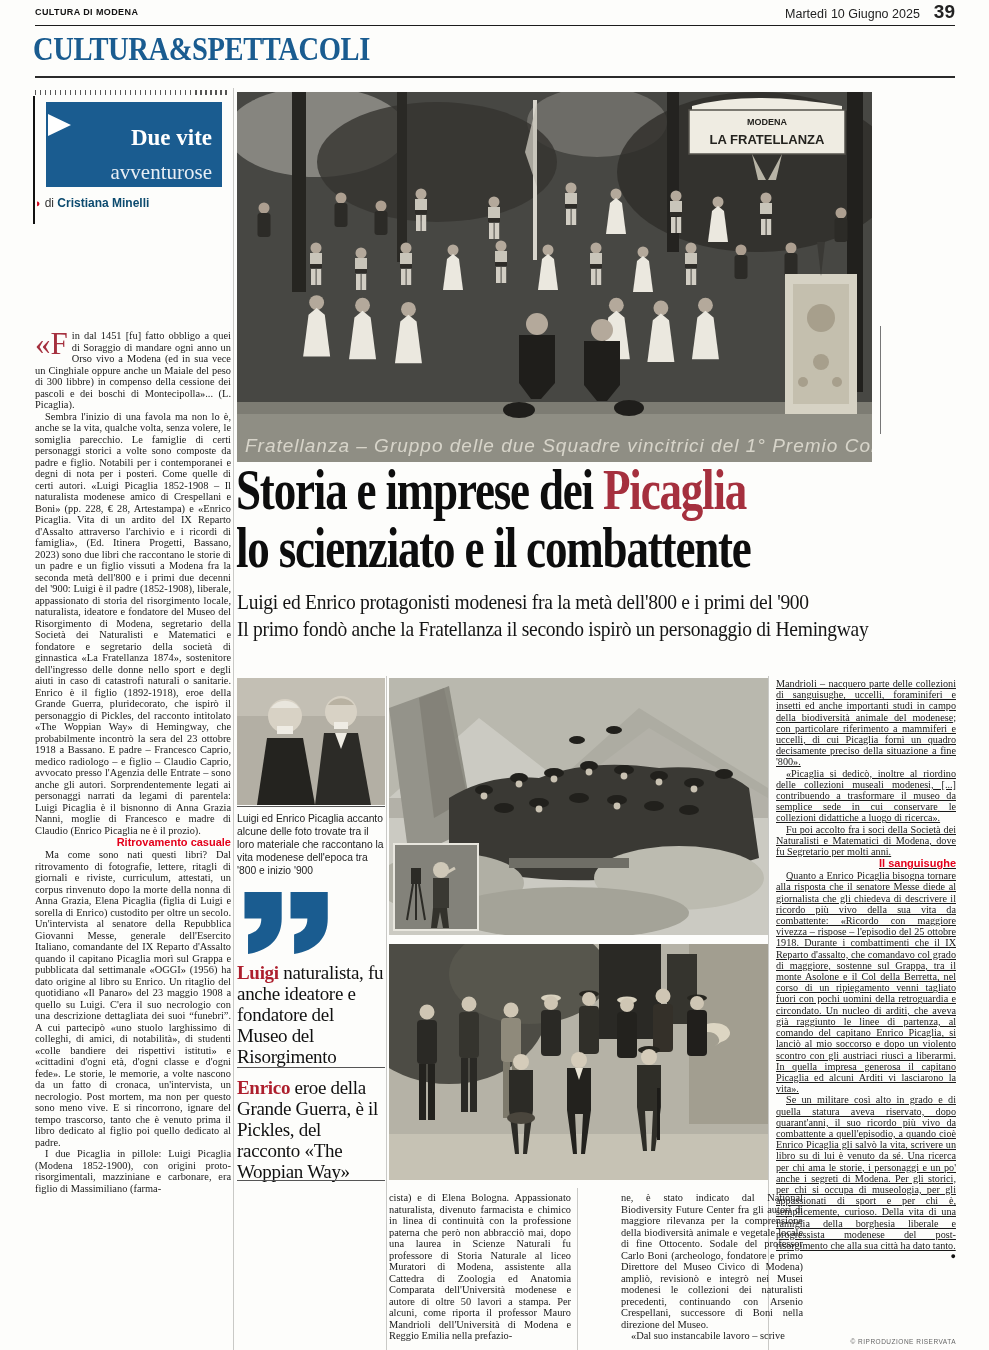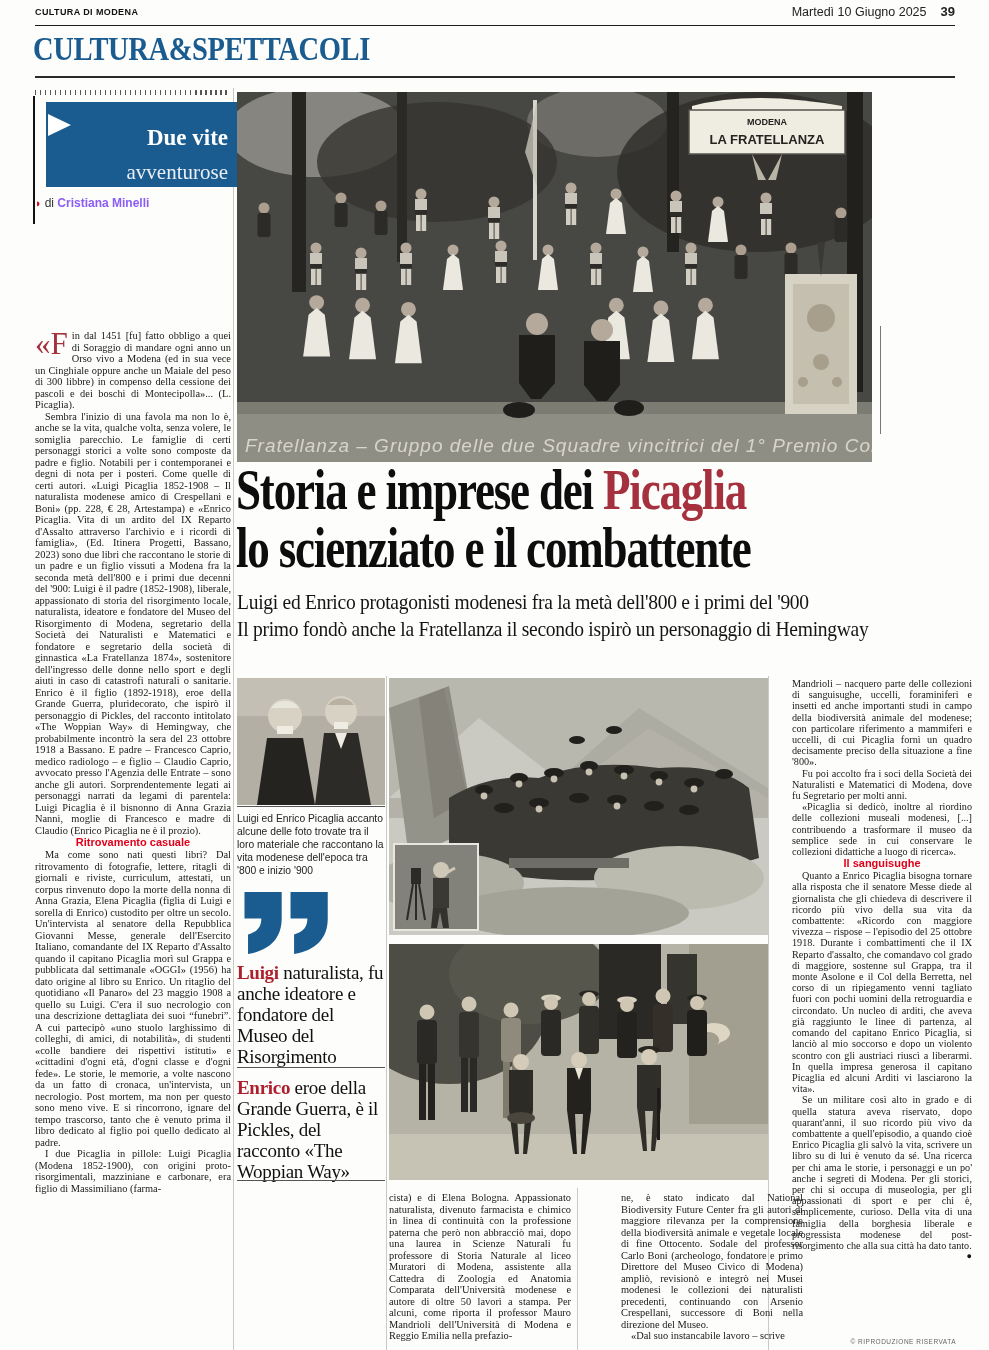--- a/index.html
+++ b/index.html
@@ -4,48 +4,48 @@
 <style>
   html,body{margin:0;padding:0;background:#e8e6e2;}
   .page{position:relative;width:989px;height:1350px;background:#fdfdfb;margin:0 auto;
         font-family:"Liberation Serif","DejaVu Serif",serif;color:#191919;overflow:hidden;}
   .abs{position:absolute;}
 
   
   .mast-left{left:35px;top:6px;font:700 9px/12px "Liberation Sans","DejaVu Sans",sans-serif;
              letter-spacing:.4px;color:#111;}
   .mast-right{right:34px;top:4px;font:400 12.5px/16px "Liberation Sans","DejaVu Sans",sans-serif;color:#222;}
-  .mast-right b{font-size:13px;margin-left:14px;}
+  .mast-right b{font-size:19px;margin-left:14px;}
   .rule-top{left:35px;top:25px;width:920px;height:1px;background:#1c1c1c;}
   .section-title{left:33px;top:30px;font:700 34px/38px "Liberation Serif","DejaVu Serif",serif;
                  color:#1a5c90;transform:scaleX(.84);transform-origin:left;letter-spacing:-.5px;white-space:nowrap;}
   .rule-section{left:35px;top:76px;width:920px;height:2px;background:#2b2b2b;}
 
   
   .vdiv{width:1px;background:#c9c9c6;}
   .hrule{height:1px;background:#555;}
 
   
   .dotted{left:35px;top:90px;width:193px;height:5px;
           background:repeating-linear-gradient(90deg,#555 0 1.5px,transparent 1.5px 5px);}
   .side-accent{left:33px;top:96px;width:2px;height:128px;background:#111;}
-  .bluebox{left:46px;top:102px;width:176px;height:85px;background:#1a5c90;padding-left:16px;}
+  .bluebox{left:46px;top:102px;width:176px;height:85px;background:#1a5c90;}
   .bluebox .txt1{position:absolute;right:10px;top:24px;font:700 23px/24px "Liberation Serif","DejaVu Serif",serif;color:#fff;}
   .bluebox .txt2{position:absolute;right:10px;top:58px;font:400 21px/24px "Liberation Serif","DejaVu Serif",serif;color:#e8eef4;}
   .byline{left:35px;top:196px;font:400 12px/15px "Liberation Sans","DejaVu Sans",sans-serif;color:#333;}
   .byline .marker{color:#d0021b;font-size:11px;margin-right:3px;}
-  .byline b{color:#8b5cf6;}
+  .byline b{color:#0c4a6e;}
 
   
   .col{overflow:hidden;text-align:justify;font-size:10.4px;line-height:11.5px;hyphens:auto;}
   .col .p{margin:0;}
   .col .p.ind{text-indent:10px;}
   .dropcap{float:left;font-size:31px;line-height:26px;color:#a5303e;margin:1px 4px 0 0;font-weight:400;}
   .subhead{font:700 11px/13px "Liberation Sans","DejaVu Sans",sans-serif;color:#e3001b;
-           margin:7px 0 3px;text-align:center;text-indent:0;}
+           margin:7px 0 3px;text-align:right;text-indent:0;}
   .endmark{float:right;font-size:9px;line-height:11px;color:#111;}
 
   
   .hl{left:236px;top:461px;font:700 57px/58px "Liberation Serif","DejaVu Serif",serif;color:#0d0d0d;
       letter-spacing:-1.5px;transform:scaleX(.79);transform-origin:left;white-space:nowrap;}
   .hl2{top:519px;}
   .hl-red{color:#a5303e;}
   .deck{left:237px;top:589px;font:400 21px/27px "Liberation Serif","DejaVu Serif",serif;color:#141414;
         letter-spacing:-.3px;transform:scaleX(.93);transform-origin:left;white-space:nowrap;}
 
@@ -363,23 +363,23 @@
   </svg>
 
   <div class="abs col" style="left:389px;top:1192px;width:182px;height:156px;">
     <p class="p">cista) e di Elena Bologna. Appassionato naturalista, divenuto farmacista e chimico in linea di continuità con la professione paterna che però non abbracciò mai, dopo una laurea in Scienze Naturali fu professore di Storia Naturale al liceo Muratori di Modena, assistente alla Cattedra di Zoologia ed Anatomia Comparata dell'Università modenese e autore di oltre 50 lavori a stampa. Per alcuni, come riporta il professor Mauro Mandrioli dell'Università di Modena e Reggio Emilia nella prefazio-</p>
   </div>
   <div class="abs col" style="left:581px;top:1192px;width:182px;height:156px;margin-left:40px;">
     <p class="p">ne, è stato indicato dal National Biodiversity Future Center fra gli autori di maggiore rilevanza per la comprensione della biodiversità animale e vegetale locale di fine Ottocento. Sodale del professor Carlo Boni (archeologo, fondatore e primo Direttore del Museo Civico di Modena) ampliò, revisionò e integrò nei Musei modenesi le collezioni dei naturalisti precedenti, continuando con Arsenio Crespellani, successore di Boni nella direzione del Museo.</p>
     <p class="p ind">«Dal suo instancabile lavoro – scrive</p>
   </div>
 
-  <div class="abs col" style="left:792px;top:678px;width:180px;height:662px;font-size:10.2px;line-height:11.2px;">
+  <div class="abs col" style="left:776px;top:678px;width:180px;height:662px;font-size:10.2px;line-height:11.2px;text-decoration:underline;">
     <p class="p">Mandrioli – nacquero parte delle collezioni di sanguisughe, uccelli, foraminiferi e insetti ed anche importanti studi in campo della biodiversità animale del modenese; con particolare riferimento a mammiferi e uccelli, di cui Picaglia fornì un quadro decisamente preciso della situazione a fine '800».</p>
+    <p class="p ind">«Picaglia si dedicò, inoltre al riordino delle collezioni museali modenesi, [...] contribuendo a trasformare il museo da semplice sede in cui conservare le collezioni didattiche a luogo di ricerca».</p>
     <p class="p ind">Fu poi accolto fra i soci della Società dei Naturalisti e Matematici di Modena, dove fu Segretario per molti anni.</p>
-    <p class="p ind">«Picaglia si dedicò, inoltre al riordino delle collezioni museali modenesi, [...] contribuendo a trasformare il museo da semplice sede in cui conservare le collezioni didattiche a luogo di ricerca».</p>
     <p class="p subhead">Il sanguisughe</p>
     <p class="p ind">Quanto a Enrico Picaglia bisogna tornare alla risposta che il senatore Messe diede al giornalista che gli chiedeva di descrivere il ricordo più vivo della sua vita da combattente: «Ricordo con maggiore vivezza – rispose – l'episodio del 25 ottobre 1918. Durante i combattimenti che il IX Reparto d'assalto, che comandavo col grado di maggiore, sostenne sul Grappa, tra il monte Asolone e il Col della Berretta, nel corso di un ripiegamento venni tagliato fuori con pochi uomini della retroguardia e circondato. Un nucleo di arditi, che aveva già raggiunto le linee di partenza, al comando del capitano Enrico Picaglia, si lanciò al mio soccorso e dopo un violento scontro con gli austriaci riuscì a liberarmi. In quella impresa generosa il capitano Picaglia ed alcuni Arditi vi lasciarono la vita».</p>
     <p class="p ind"><span>Se un militare così alto in grado e di quella statura aveva riservato, dopo quarant'anni, il suo ricordo più vivo da combattente a quell'episodio, a quando cioè Enrico Picaglia gli salvò la vita, scrivere un libro su di lui è venuto da sé. Una ricerca per chi ama le storie, i personaggi e un po' anche i segreti di Modena. Per gli storici, per chi si occupa di museologia, per gli appassionati di sport e per chi è, semplicemente, curioso. Della vita di una famiglia della borghesia liberale e progressista modenese del post-risorgimento che alla sua città ha dato tanto.</span><span class="endmark">●</span></p>
   </div>
 
   <div class="abs copyright">© RIPRODUZIONE RISERVATA</div>
 </div>
 
 </body></html>

